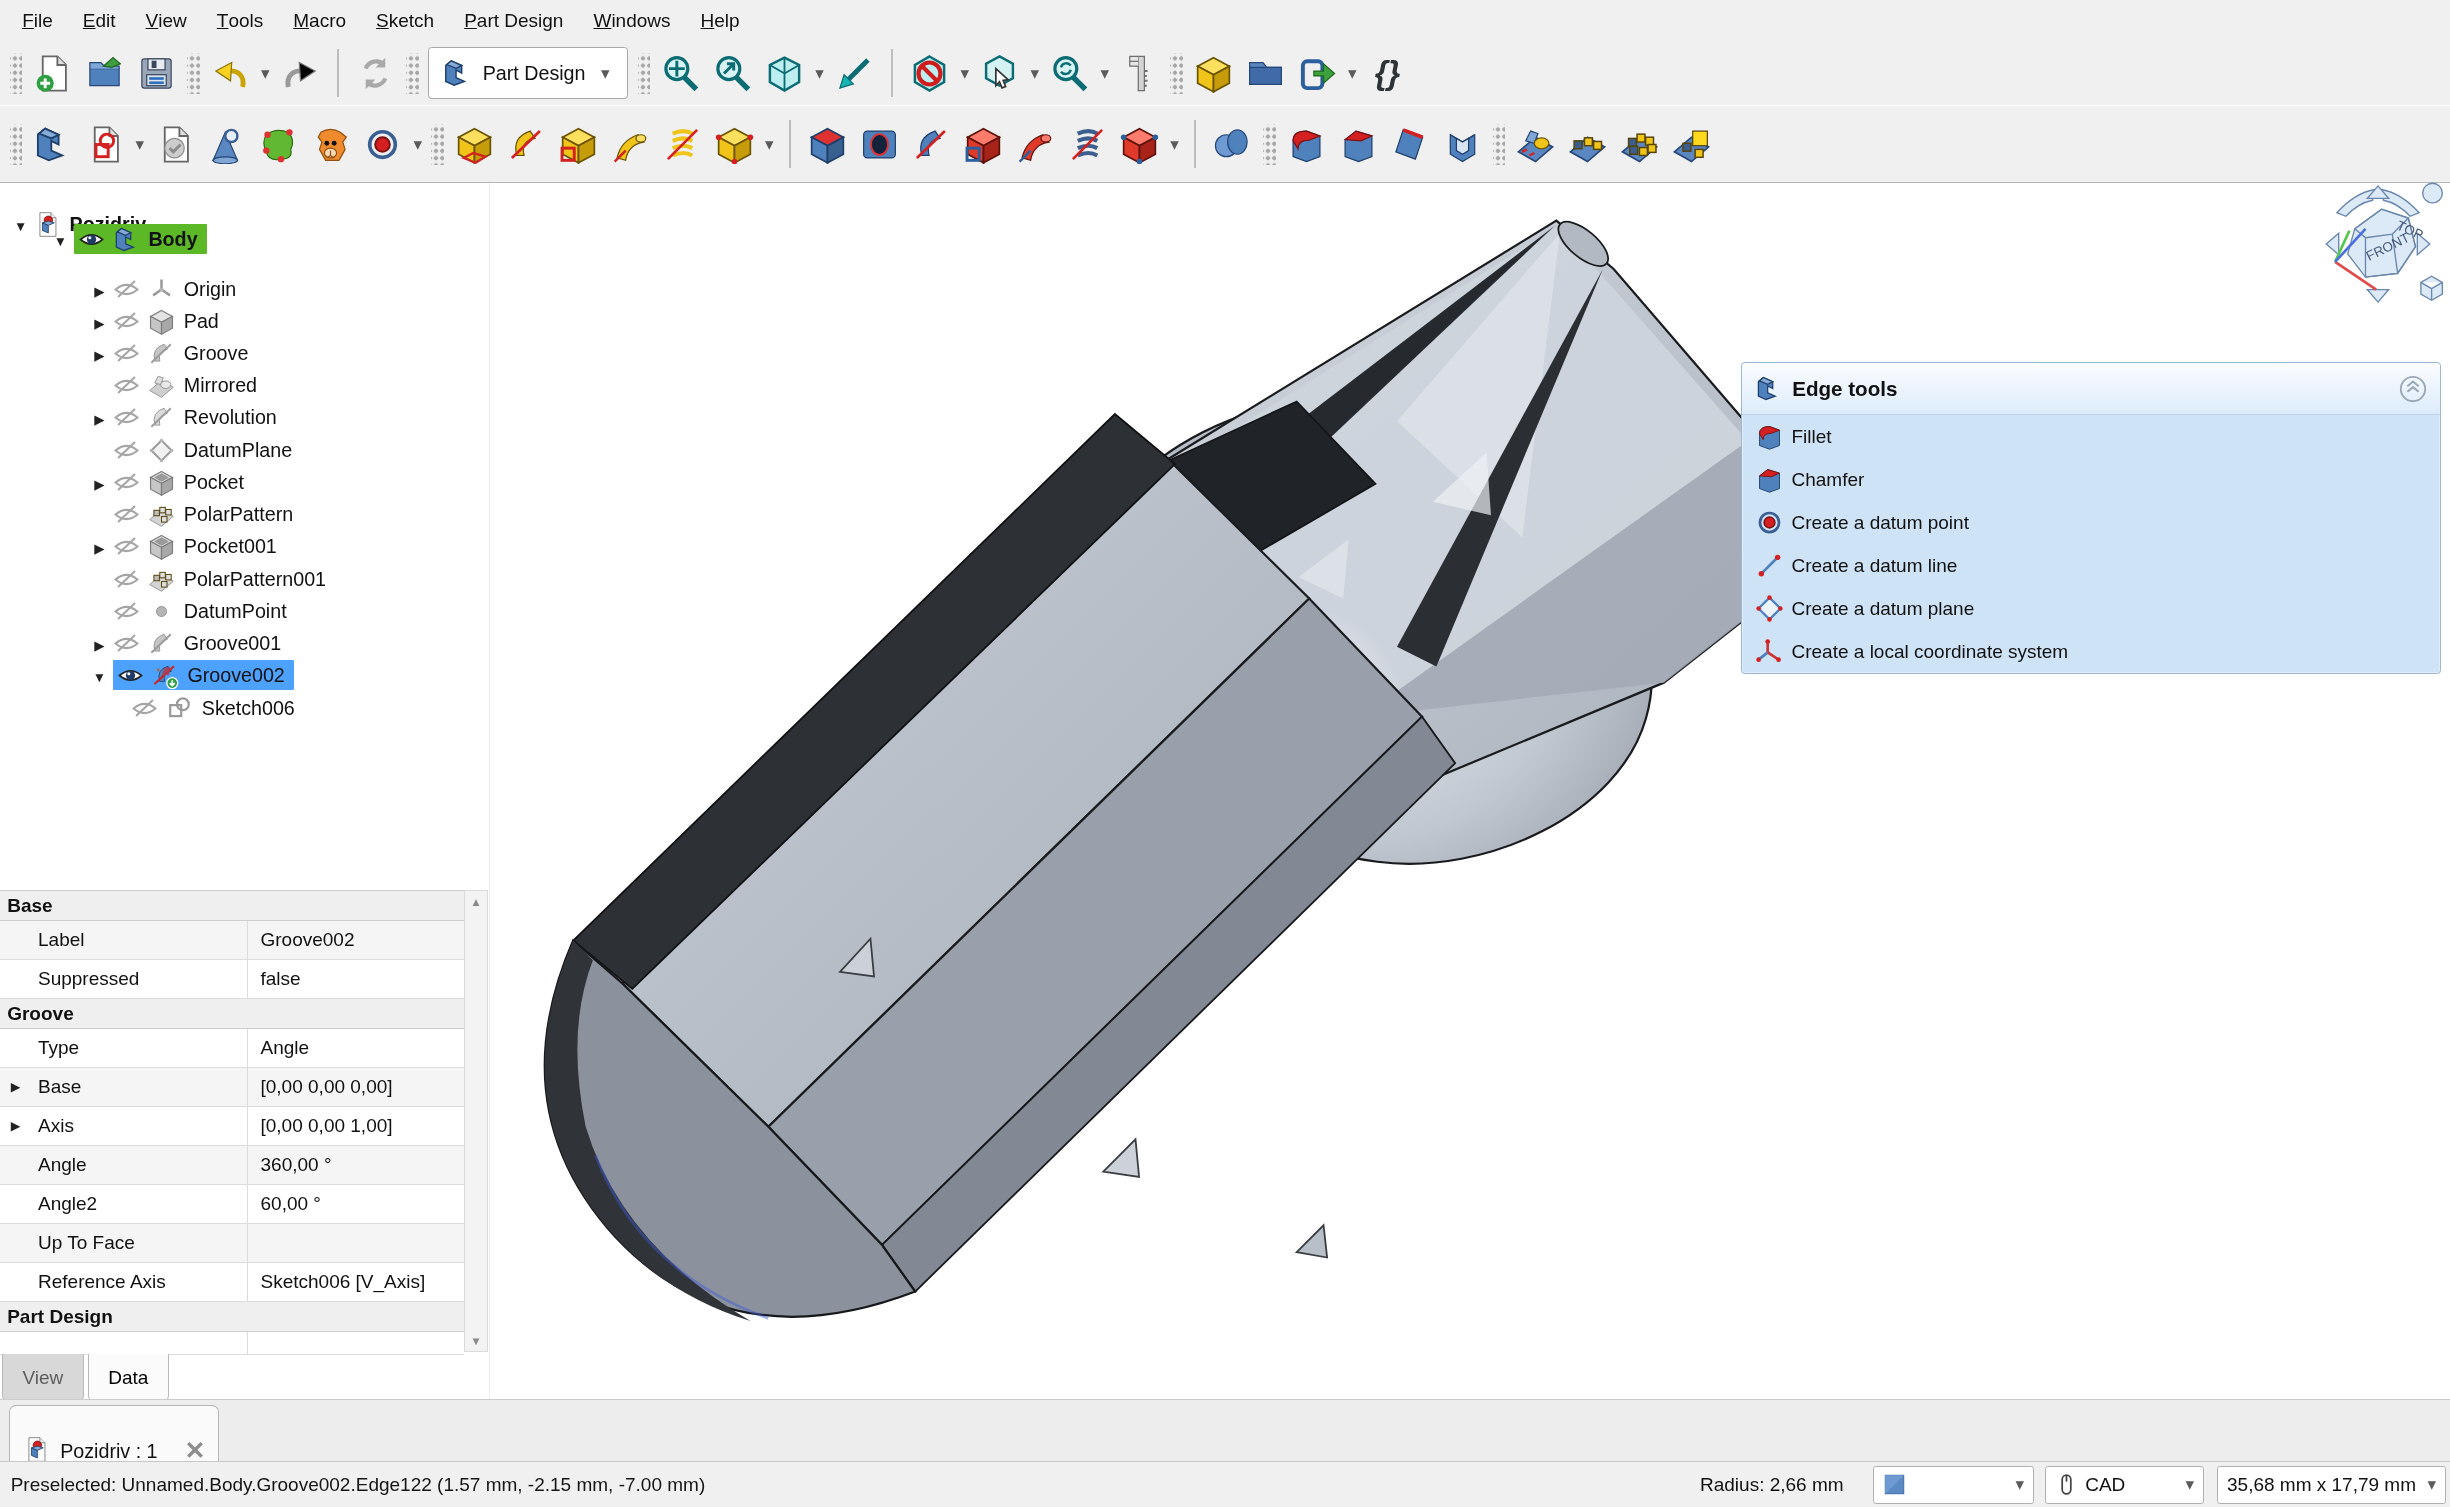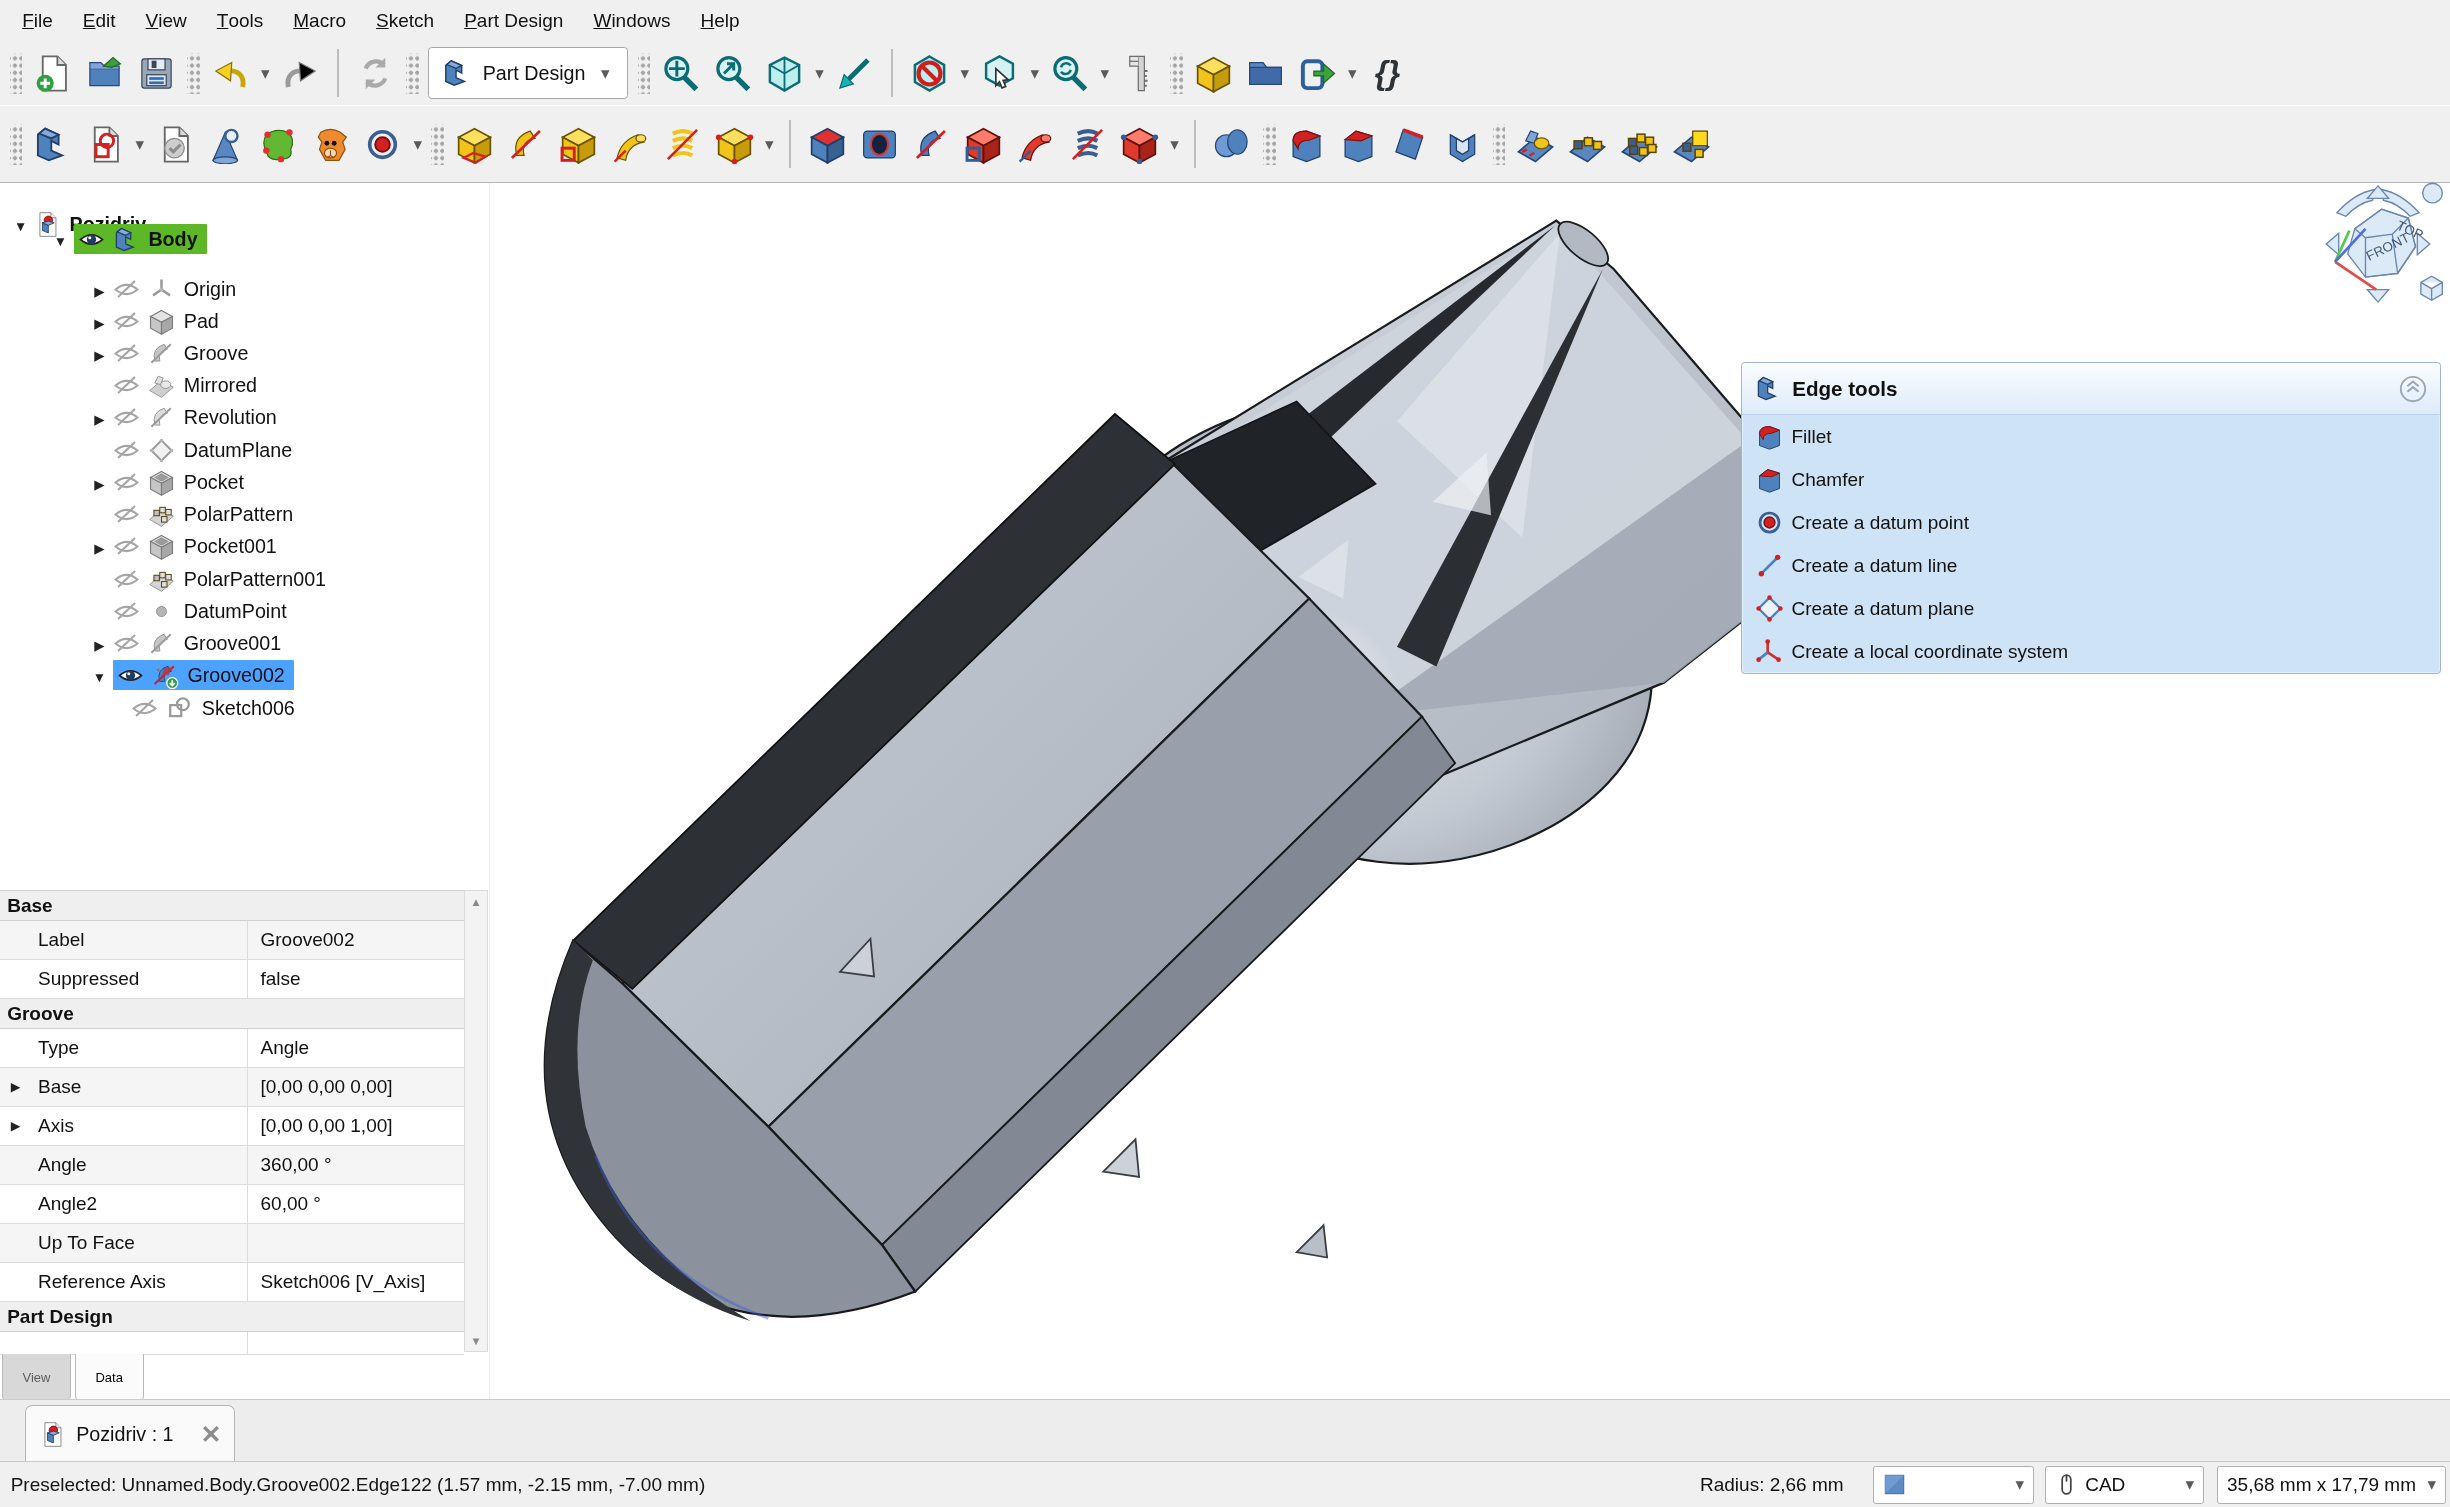--- a/index.html
+++ b/index.html
@@ -38,37 +38,37 @@
   .phdr{height:30px;line-height:30px;font-weight:bold;background:#efefef;border-bottom:0.9px solid #cfcfcf;padding-left:7.2px}
   .prow{height:39px;display:flex;border-bottom:0.9px solid #dcdcdc;position:relative;background:#fff}
   .prow.shade{background:#f5f5f5}
   .pname{width:248px;border-right:0.9px solid #dcdcdc;display:flex;align-items:center;padding-left:38px}
   .pval{flex:1;display:flex;align-items:center;padding-left:12.5px}
   .pexp{position:absolute;left:10.7px;top:10.7px;font-size:12.5px;color:#222}
   .pstub{height:23px;display:flex;border-bottom:0.9px solid #dcdcdc}
   .pstub div:first-child{width:248px;border-right:0.9px solid #dcdcdc}
   .pscroll{position:absolute;left:464px;top:707px;width:24px;height:462px;background:#f3f3f3;border:0.9px solid #dadada;display:flex;flex-direction:column;justify-content:space-between;align-items:center;font-size:11.6px;color:#8a8a8a;padding:3.6px 0}
   .ptabs{position:absolute;left:0;top:1171px;height:45px;display:flex;align-items:flex-start;gap:3.6px;padding-left:1.8px}
-  .ptab{height:48px;display:flex;align-items:center;padding:0 19.7px;font-size:13px;border:0.9px solid #b9b9b9;border-top:none;border-radius:0 0 6.3px 6.3px}
+  .ptab{height:48px;display:flex;align-items:center;padding:0 19.7px;font-size:19px;border:0.9px solid #b9b9b9;border-top:none;border-radius:0 0 6.3px 6.3px}
   .ptab.off{background:#d8d8d8;color:#5d5d5d}
   .ptab.on{background:#fbfbfb;color:#000000}
   
   .viewport{position:absolute;left:489px;top:183px;width:1961px;height:1216px;background:#fff}
   .vline{position:absolute;left:489px;top:183px;width:0.9px;height:1216px;background:#ececec}
   
   .etpanel{position:absolute;left:1741px;top:362px;width:700px;height:312px;border:0.9px solid #9db6d4;border-radius:3.6px;background:#cfe3f7;box-shadow:0 0 0 0.9px rgba(255,255,255,.4) inset}
   .ethdr{height:52px;display:flex;align-items:center;gap:10.7px;padding:0 12.5px;font-size:20.6px;font-weight:bold;background:linear-gradient(#fbfdff,#dcebfa);border-bottom:0.9px solid #bcd2ea;border-radius:3.6px 3.6px 0 0}
   .ethdr i{width:27px;height:27px}.ethdr i svg{width:100%;height:100%}
   .etcollapse{margin-left:auto;width:30px;height:30px}
   .etcollapse svg{width:100%;height:100%}
   .etitem{height:43px;display:flex;align-items:center;gap:8px;padding-left:12.5px;font-size:19px}
   .etitem i{width:29px;height:29px;flex:0 0 auto}.etitem i svg{width:100%;height:100%}
   
   .mdistrip{position:absolute;left:0;top:1399px;width:2450px;height:63px;background:#ededed;border-top:0.9px solid #cccccc}
-  .doctab{position:absolute;left:25px;top:4.5px;height:58px;width:210px;background:#fafafa;border:0.9px solid #b5b5b5;border-bottom:none;border-radius:7.2px 7.2px 0 0;display:flex;align-items:center;gap:10.7px;padding:0 12.5px;font-size:19.7px}
+  .doctab{position:absolute;left:9px;top:4.5px;height:58px;width:210px;background:#fafafa;border:0.9px solid #b5b5b5;border-bottom:none;border-radius:7.2px 7.2px 0 0;display:flex;align-items:flex-end;gap:10.7px;padding:0 12.5px;font-size:19.7px}
   .doctab i{width:27px;height:27px}.doctab i svg{width:100%;height:100%}
   .closex{margin-left:auto;color:#8d8d8d;font-size:25px;font-weight:bold;line-height:1}
   .statusbar{position:absolute;left:0;top:1461px;width:2450px;height:46px;background:#f0f0f0;border-top:0.9px solid #c8c8c8;font-size:19px}
   .sbtext{position:absolute;left:10.7px;top:0;line-height:45px;color:#151515}
   .sbradius{position:absolute;left:1700px;width:170px;top:0;line-height:45px;text-align:left}
   .sbcombo{position:absolute;top:3.6px;height:38px;background:#fff;border:0.9px solid #b0b0b0;border-radius:2.7px;display:flex;align-items:center;padding:0 9px;gap:7.2px;font-size:19px}
   .sbcombo .dd{margin-left:auto;width:auto}
   .sbcombo i{width:23px;height:23px}.sbcombo i svg{width:100%;height:100%}
   #color-combo{left:1873px;width:161px}
   #nav-combo{left:2045px;width:159px}

